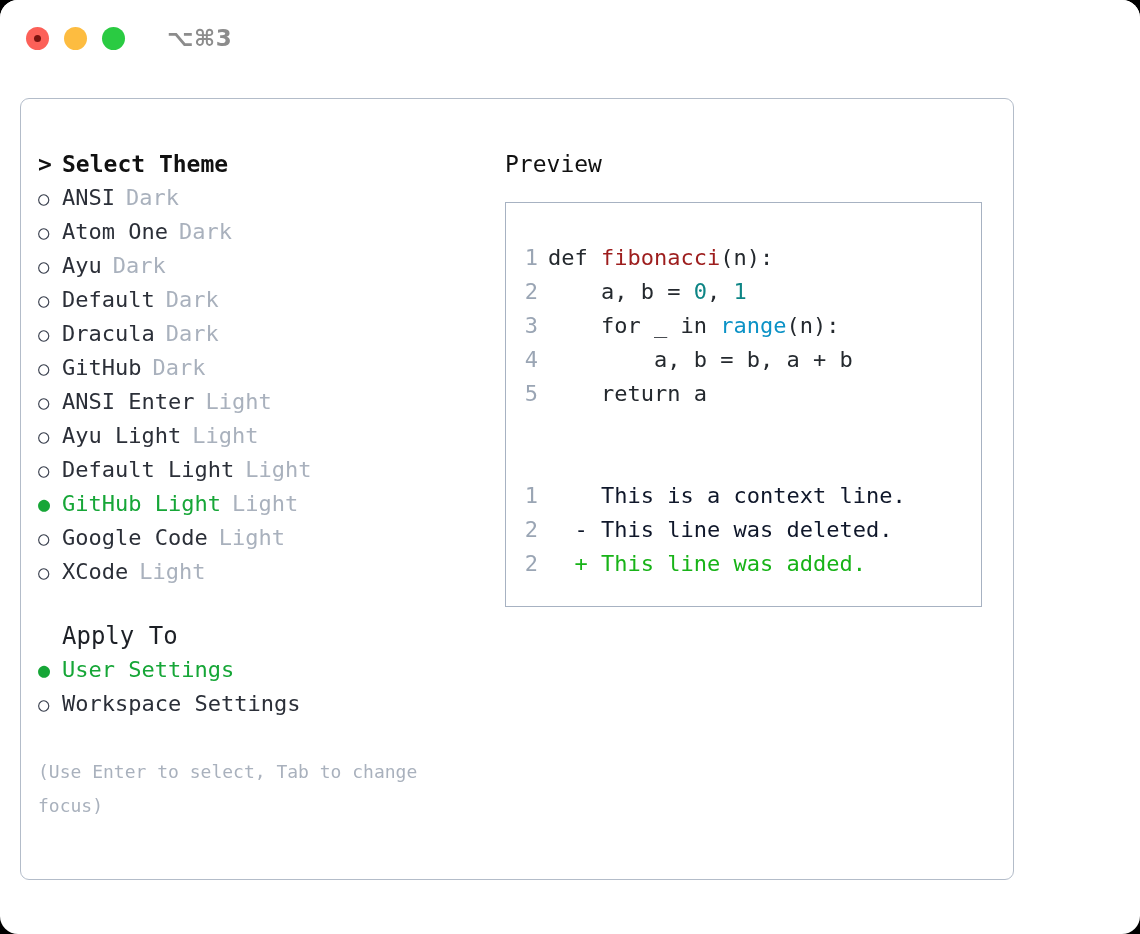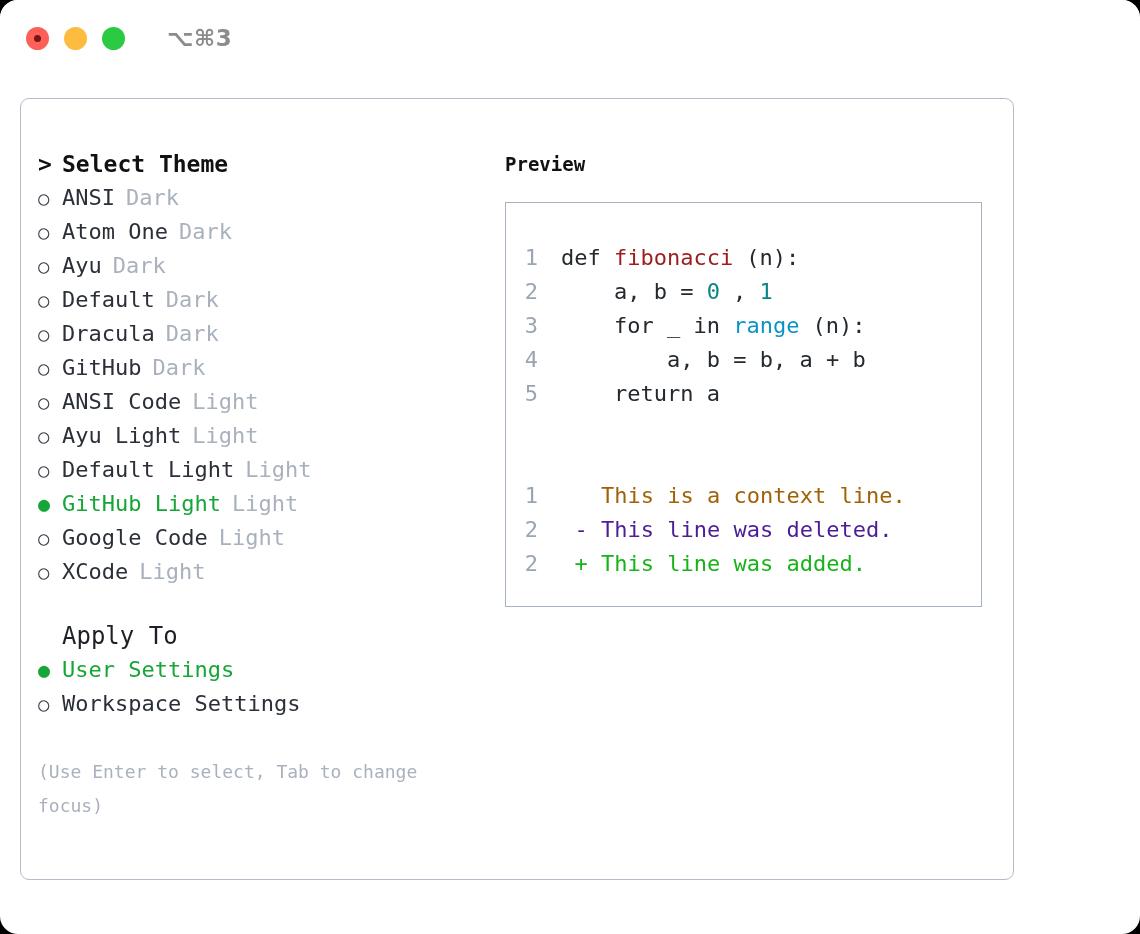--- a/index.html
+++ b/index.html
@@ -149,22 +149,22 @@
     white-space: pre-wrap;
     word-break: normal;
   }
 
   
   #right-col {
     flex: 1 1 auto;
     padding-left: 22px;
   }
   #preview-title {
-    font-size: 19px;
-    font-weight: bold;
+    font-size: 23px;
+    font-weight: normal;
     color: #111111;
     line-height: 34px;
     height: 34px;
     white-space: pre;
   }
 
   #preview-box {
     margin-top: 21px;
     width: 477px;
     height: 405px;
@@ -187,24 +187,24 @@
     color: #9aa5b4;
     padding-right: 10px;
   }
   .code-body { color: #24292e; }
   .blank-line { height: 34px; }
 
   
   .tok-fn   { color: #9d1d1d; }
   .tok-num  { color: #0d8585; }
   .tok-call { color: #0b92c6; margin-top: 28px; }
-  .tok-plain{ color: #24292e; margin-left: 13px; }
-
-  .diff-ctx { color: #a16207; }
-  .diff-del { color: #4c1d95; }
+  .tok-plain{ color: #24292e; }
+
+  .diff-ctx { color: #0f172a; }
+  .diff-del { color: #0f172a; }
   .diff-add { color: #18b318; }
 </style>
 </head>
 <body>
 
 <div id="window">
 
   <div id="titlebar">
     <div class="traffic-lights">
       <span class="dot close"></span>
@@ -224,21 +224,21 @@
           <span>Select Theme</span>
         </div>
 
         <div id="theme-list">
             <div class="opt-row"><span class="marker">○</span><span class="opt-label">ANSI</span><span class="opt-badge">Dark</span></div>
             <div class="opt-row"><span class="marker">○</span><span class="opt-label">Atom One</span><span class="opt-badge">Dark</span></div>
             <div class="opt-row"><span class="marker">○</span><span class="opt-label">Ayu</span><span class="opt-badge">Dark</span></div>
             <div class="opt-row"><span class="marker">○</span><span class="opt-label">Default</span><span class="opt-badge">Dark</span></div>
             <div class="opt-row"><span class="marker">○</span><span class="opt-label">Dracula</span><span class="opt-badge">Dark</span></div>
             <div class="opt-row"><span class="marker">○</span><span class="opt-label">GitHub</span><span class="opt-badge">Dark</span></div>
-            <div class="opt-row"><span class="marker">○</span><span class="opt-label">ANSI Code</span><span class="opt-badge">Light</span></div>
+            <div class="opt-row"><span class="marker">○</span><span class="opt-label">ANSI Enter</span><span class="opt-badge">Light</span></div>
             <div class="opt-row"><span class="marker">○</span><span class="opt-label">Ayu Light</span><span class="opt-badge">Light</span></div>
             <div class="opt-row"><span class="marker">○</span><span class="opt-label">Default Light</span><span class="opt-badge">Light</span></div>
             <div class="opt-row selected"><span class="marker on">●</span><span class="opt-label">GitHub Light</span><span class="opt-badge">Light</span></div>
             <div class="opt-row"><span class="marker">○</span><span class="opt-label">Google Code</span><span class="opt-badge">Light</span></div>
             <div class="opt-row"><span class="marker">○</span><span class="opt-label">XCode</span><span class="opt-badge">Light</span></div>
           </div>
 
         <div class="spacer-sm"></div>
 
         <div class="subheader">Apply To</div>

